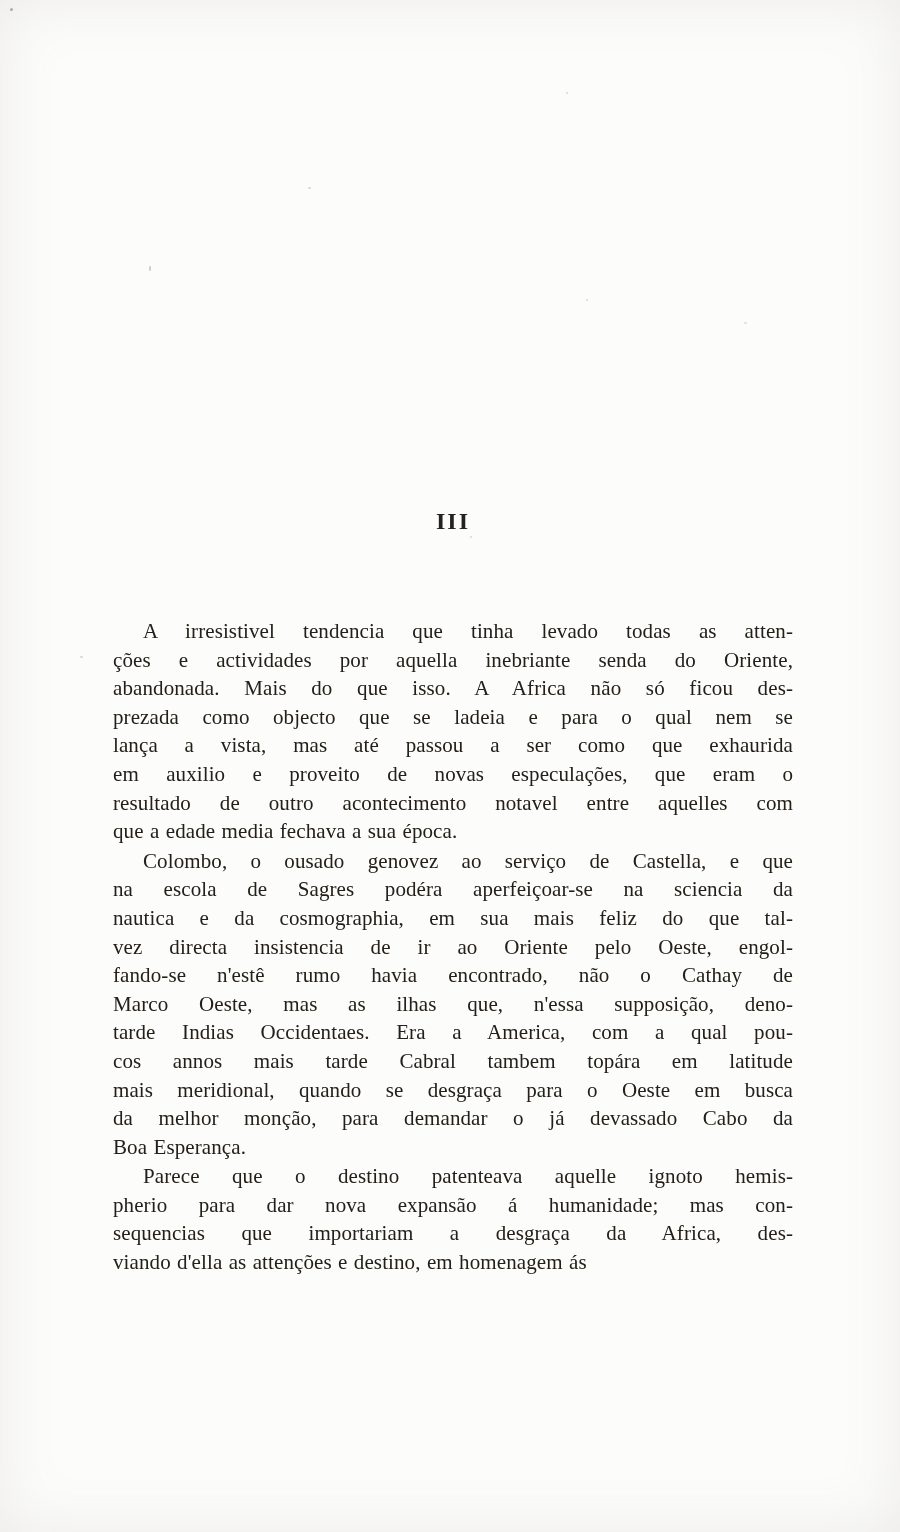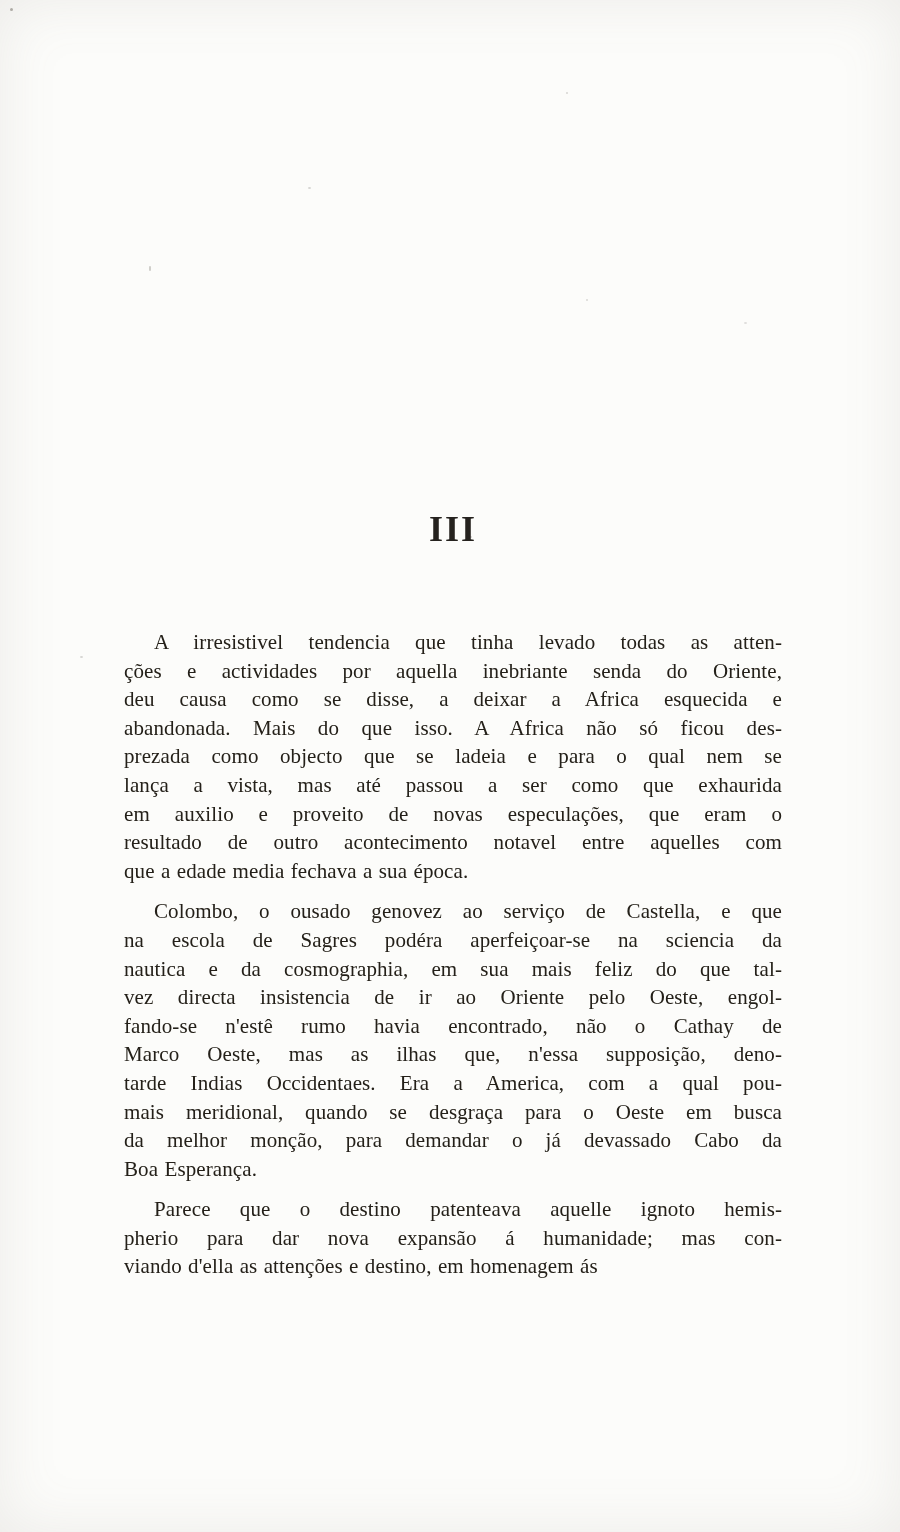--- a/index.html
+++ b/index.html
@@ -24,33 +24,33 @@
     inset: 0;
     pointer-events: none;
     box-shadow: inset 0 0 60px rgba(120,115,105,0.12);
   }
   .chapter-heading {
     position: absolute;
     top: 508px;
     left: 112px;
     width: 682px;
     text-align: center;
-    font-size: 36px;
+    font-size: 24px;
     font-weight: bold;
     letter-spacing: 2px;
     color: #25221e;
   }
   .text-block {
     position: absolute;
     top: 616px;
     left: 112px;
     width: 682px;
   }
   .paragraph {
-    margin: 12px;
+    margin: 1px;
     padding: 0;
   }
   .line {
     font-size: 21px;
     line-height: 28.6px;
     text-align: justify;
     text-align-last: justify;
     letter-spacing: 0.1px;
     word-spacing: 1px;
     color: #242019;
@@ -81,40 +81,41 @@
   <div class="speck" style="left:744px; top:322px; width:3px; height:2px; opacity:.4;"></div>
   <div class="speck" style="left:470px; top:536px; width:2px; height:2px; opacity:.5;"></div>
   <div class="speck" style="left:80px; top:656px; width:3px; height:2px; opacity:.5;"></div>
 
   <div class="chapter-heading">III</div>
 
   <div class="text-block">
       <div class="paragraph">
         <div class="line first">A irresistivel tendencia que tinha levado todas as atten-</div>
         <div class="line">ções e actividades por aquella inebriante senda do Oriente,</div>
-        <div class="line">deu causa como se disse, a deixar a Africa esquecida e</div>
         <div class="line">abandonada. Mais do que isso. A Africa não só ficou des-</div>
         <div class="line">prezada como objecto que se ladeia e para o qual nem se</div>
         <div class="line">lança a vista, mas até passou a ser como que exhaurida</div>
         <div class="line">em auxilio e proveito de novas especulações, que eram o</div>
         <div class="line">resultado de outro acontecimento notavel entre aquelles com</div>
         <div class="line last">que a edade media fechava a sua época.</div>
       </div>
       <div class="paragraph">
         <div class="line first">Colombo, o ousado genovez ao serviço de Castella, e que</div>
         <div class="line">na escola de Sagres podéra aperfeiçoar-se na sciencia da</div>
         <div class="line">nautica e da cosmographia, em sua mais feliz do que tal-</div>
         <div class="line">vez directa insistencia de ir ao Oriente pelo Oeste, engol-</div>
         <div class="line">fando-se n'estê rumo havia encontrado, não o Cathay de</div>
         <div class="line">Marco Oeste, mas as ilhas que, n'essa supposição, deno-</div>
         <div class="line">tarde Indias Occidentaes. Era a America, com a qual pou-</div>
+        <div class="line">cos annos mais tarde Cabral tambem topára em latitude</div>
         <div class="line">mais meridional, quando se desgraça para o Oeste em busca</div>
         <div class="line">da melhor monção, para demandar o já devassado Cabo da</div>
         <div class="line last">Boa Esperança.</div>
       </div>
       <div class="paragraph">
         <div class="line first">Parece que o destino patenteava aquelle ignoto hemis-</div>
         <div class="line">pherio para dar nova expansão á humanidade; mas con-</div>
+        <div class="line">sequencias que importariam a desgraça da Africa, des-</div>
         <div class="line last">viando d'ella as attenções e destino, em homenagem ás</div>
       </div>
     </div>
 
 </div>
 
 </body></html>

